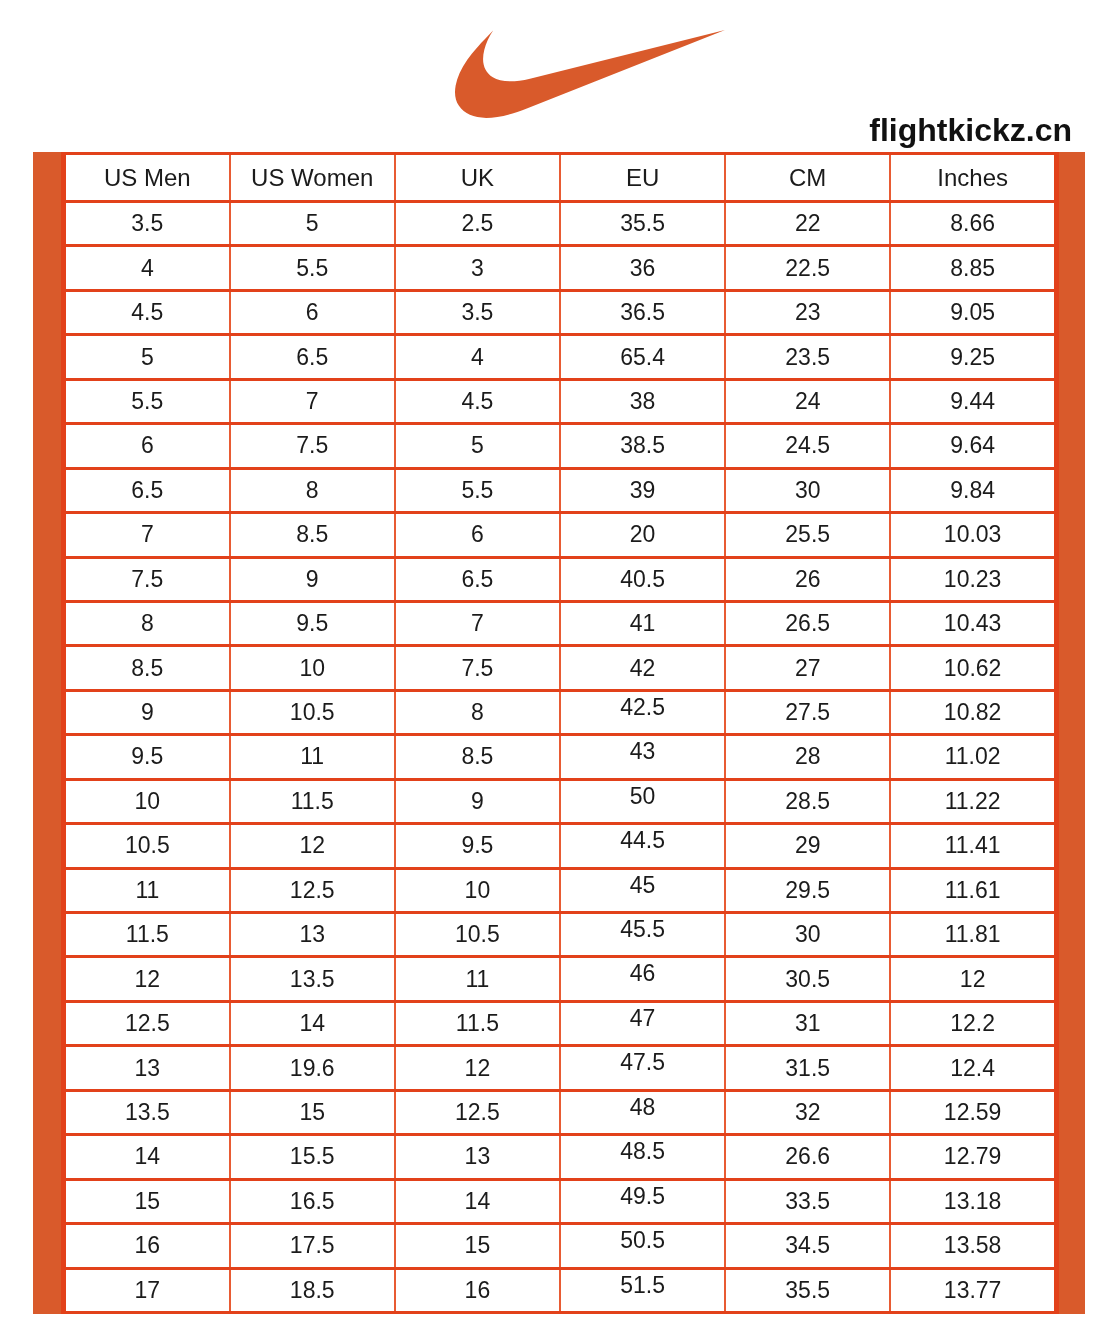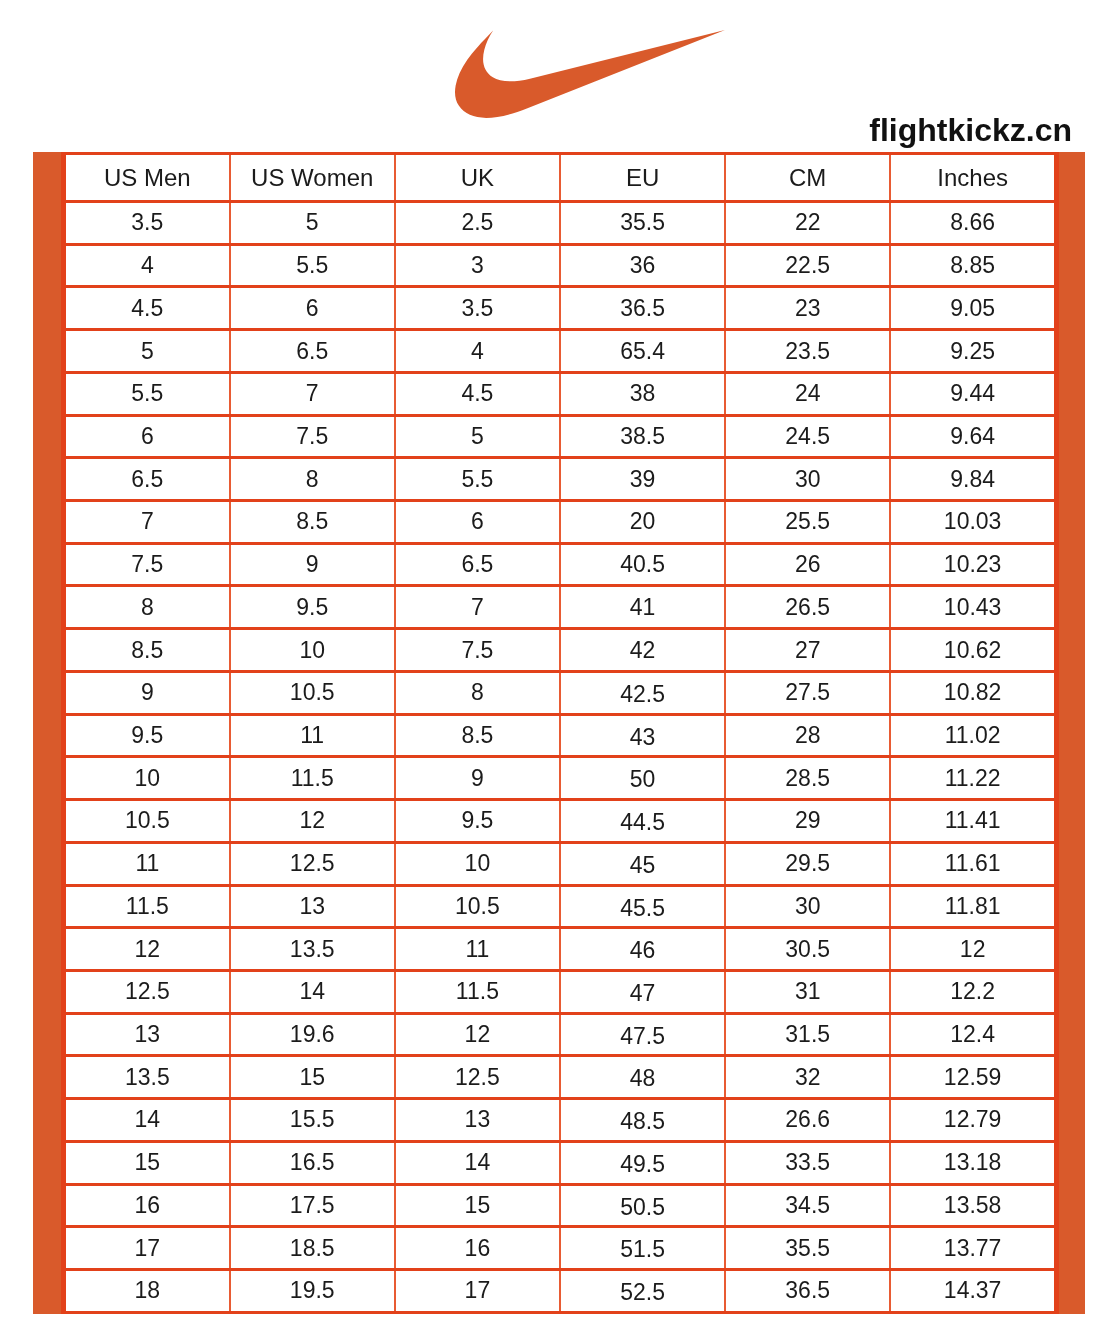--- a/index.html
+++ b/index.html
@@ -74,21 +74,21 @@
     padding: 0;
   }
   table.size-table thead th {
     height: 48px;
     font-size: 24px;
     font-weight: 400;
   }
   table.size-table tbody td { height: 42px; }
   table.size-table tbody td.raised {
     vertical-align: top;
-    padding-top: 8px;
+    padding-top: 2px;
   }
 </style>
 </head>
 <body>
 
 <div class="logo">
   <svg viewBox="0 7.6 24 8.8" preserveAspectRatio="none">
     <path fill="#D95A2B" d="M24 7.8L6.442 15.276c-1.456.616-2.679.925-3.668.925-1.12 0-1.933-.392-2.437-1.177-.317-.504-.41-1.143-.28-1.918.13-.775.476-1.6 1.036-2.478.467-.71 1.232-1.643 2.297-2.8a6.122 6.122 0 0 0-.784 1.848c-.28 1.195-.028 2.072.756 2.632.373.261.886.392 1.54.392.522 0 1.11-.084 1.764-.252L24 7.8z"></path>
   </svg>
 </div>
@@ -303,25 +303,17 @@
             <td>13.58</td>
           </tr>
           <tr>
             <td>17</td>
             <td>18.5</td>
             <td>16</td>
             <td class="raised">51.5</td>
             <td>35.5</td>
             <td>13.77</td>
           </tr>
-          <tr>
-            <td>18</td>
-            <td>19.5</td>
-            <td>17</td>
-            <td class="raised">52.5</td>
-            <td>36.5</td>
-            <td>14.37</td>
-          </tr>
         </tbody>
     </table>
   </div>
   <div class="strip right"></div>
 </div>
 
 </body></html>

